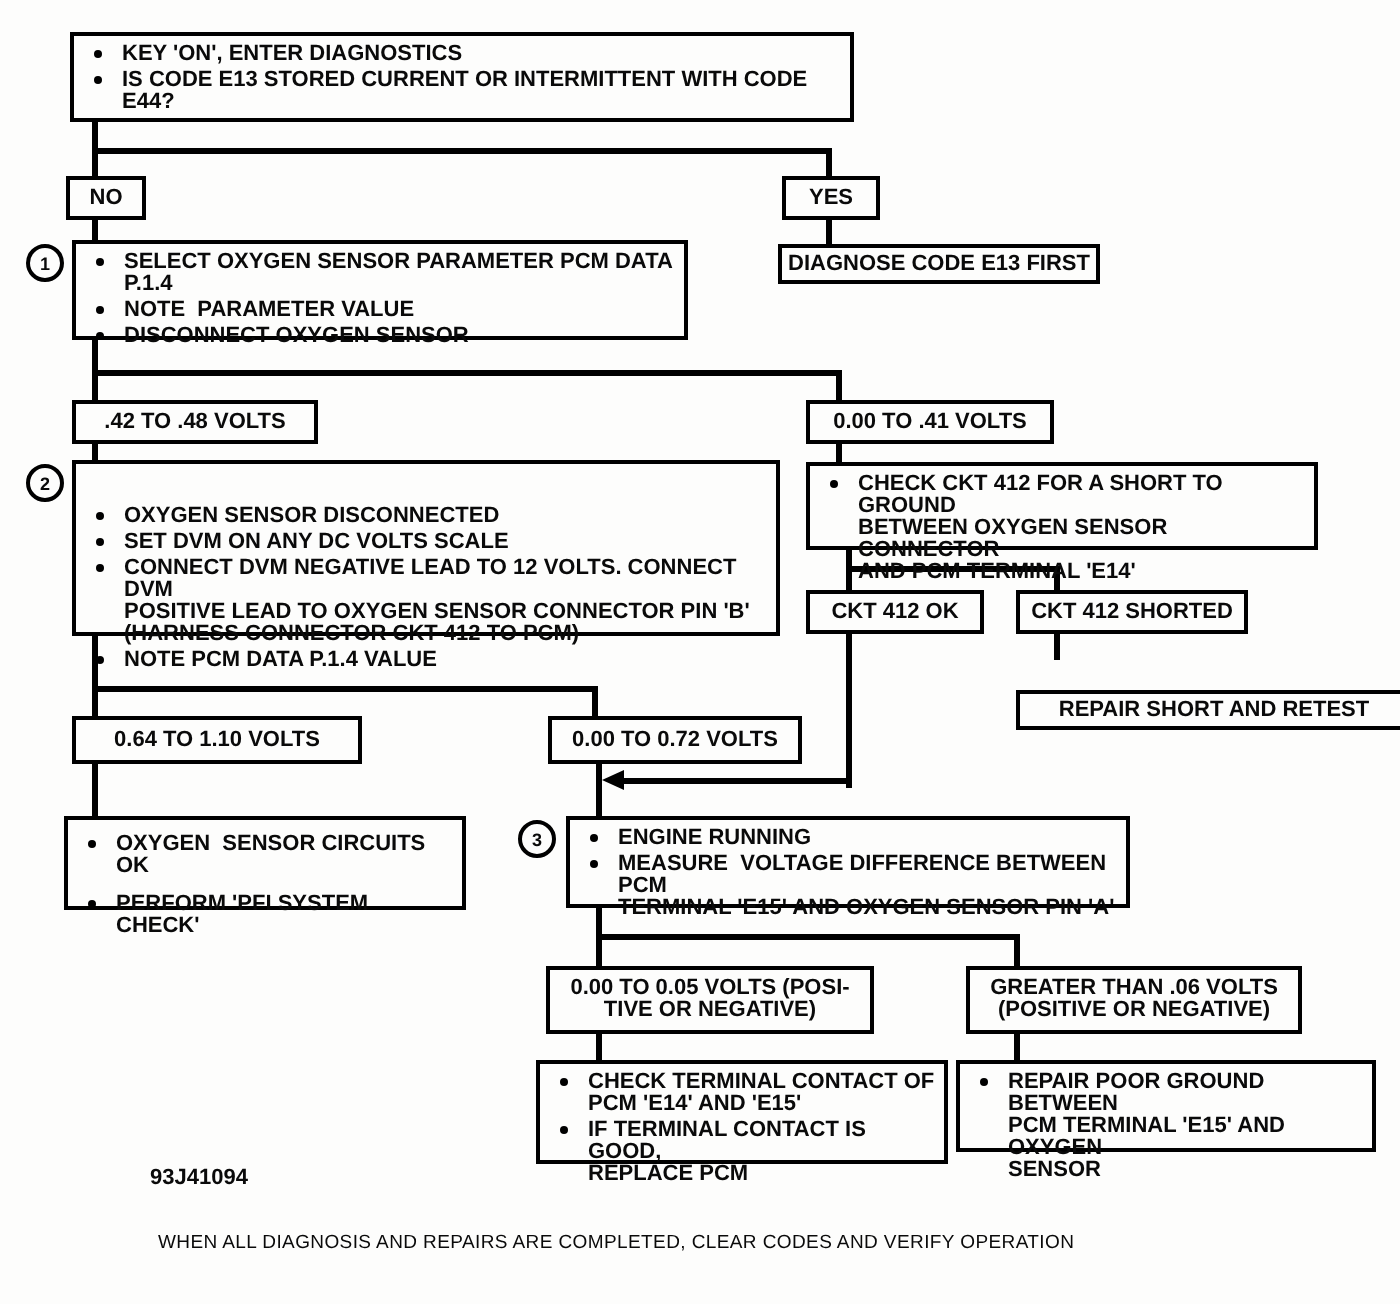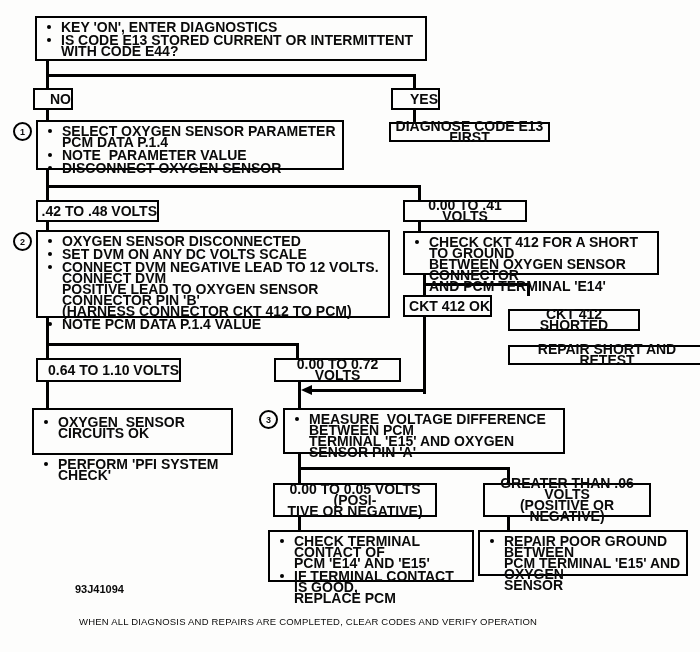--- a/index.html
+++ b/index.html
@@ -3,23 +3,23 @@
 <meta charset="utf-8">
 <style>
   html,body{margin:0;padding:0;background:#e8e8e8;}
   #stage{
     position:relative;width:700px;height:652px;background:#fdfdfc;
     font-family:"Liberation Sans","DejaVu Sans",sans-serif;
     color:#0a0a0a;overflow:hidden;
   }
   .box{
     position:absolute;box-sizing:border-box;border:2px solid #000;
-    background:#fdfdfc;font-size:14px;font-weight:bold;line-height:11px;
-  }
-  .label-box{display:flex;align-items:center;justify-content:flex-end;text-align:center;white-space:pre-wrap;}
+    background:#fdfdfc;font-size:11px;font-weight:bold;line-height:11px;
+  }
+  .label-box{display:flex;align-items:center;justify-content:center;text-align:center;white-space:pre-wrap;}
   .bullet-box{padding:4px 4px 2px 6px;}
   .bullet-row{display:flex;margin-bottom:2px;}
   .dot{flex:0 0 auto;width:4px;height:4px;border-radius:50%;background:#000;margin:3px 10px 0 4px;}
   .btext{white-space:pre-wrap;}
   .vline,.hline{position:absolute;background:#000;}
   .vline{width:3px;}
   .hline{height:3px;}
   .stepnum{
     position:absolute;box-sizing:border-box;width:19px;height:19px;border:2px solid #000;
     border-radius:50%;background:#fdfdfc;display:flex;align-items:center;justify-content:center;
@@ -116,21 +116,21 @@
     <span>.42 TO .48 VOLTS</span>
   </div>
 
   <div class="box label-box" style="left:403px;top:200px;width:124px;height:22px">
     <span>0.00 TO .41 VOLTS</span>
   </div>
 
   <div class="stepnum" style="left:13px;top:232px">
       <span>2</span>
     </div>
-  <div class="box bullet-box" style="left:36px;top:230px;width:354px;height:88px;padding-top:4px">
+  <div class="box bullet-box" style="left:36px;top:230px;width:354px;height:88px;padding-top:21px">
     <div class="bullet-row">
         <span class="dot"></span>
         <span class="btext">OXYGEN SENSOR DISCONNECTED</span>
       </div>
     <div class="bullet-row">
         <span class="dot"></span>
         <span class="btext">SET DVM ON ANY DC VOLTS SCALE</span>
       </div>
     <div class="bullet-row">
         <span class="dot"></span>
@@ -150,53 +150,57 @@
         <span class="btext">CHECK CKT 412 FOR A SHORT TO GROUND
 BETWEEN OXYGEN SENSOR CONNECTOR
 AND PCM TERMINAL 'E14'</span>
       </div>
   </div>
 
   <div class="box label-box" style="left:403px;top:295px;width:89px;height:22px">
     <span>CKT 412 OK</span>
   </div>
 
-  <div class="box label-box" style="left:508px;top:309px;width:132px;height:22px">
+  <div class="box label-box" style="left:508px;top:295px;width:116px;height:22px">
     <span>CKT 412 SHORTED</span>
   </div>
 
   <div class="box label-box" style="left:508px;top:345px;width:198px;height:20px">
     <span>REPAIR SHORT AND RETEST</span>
   </div>
 
   <div class="box label-box" style="left:36px;top:358px;width:145px;height:24px">
     <span>0.64 TO 1.10 VOLTS</span>
   </div>
 
   <div class="box label-box" style="left:274px;top:358px;width:127px;height:24px">
     <span>0.00 TO 0.72 VOLTS</span>
   </div>
 
   <div class="box bullet-box" style="left:32px;top:408px;width:201px;height:47px;padding-top:7px">
-    <div class="bullet-row" style="margin-bottom:20px">
+    <div class="bullet-row" style="margin-bottom:8px">
         <span class="dot"></span>
         <span class="btext">OXYGEN  SENSOR CIRCUITS OK</span>
       </div>
     <div class="bullet-row">
         <span class="dot"></span>
         <span class="btext">PERFORM 'PFI SYSTEM CHECK'</span>
       </div>
   </div>
 
   <div class="stepnum" style="left:259px;top:410px">
       <span>3</span>
     </div>
   <div class="box bullet-box" style="left:283px;top:408px;width:282px;height:46px">
     <div class="bullet-row">
         <span class="dot"></span>
+        <span class="btext">ENGINE RUNNING</span>
+      </div>
+    <div class="bullet-row">
+        <span class="dot"></span>
         <span class="btext">MEASURE  VOLTAGE DIFFERENCE BETWEEN PCM
 TERMINAL 'E15' AND OXYGEN SENSOR PIN 'A'</span>
       </div>
   </div>
 
   <div class="box label-box" style="left:273px;top:483px;width:164px;height:34px">
     <span>0.00 TO 0.05 VOLTS (POSI-
 TIVE OR NEGATIVE)</span>
   </div>
 

